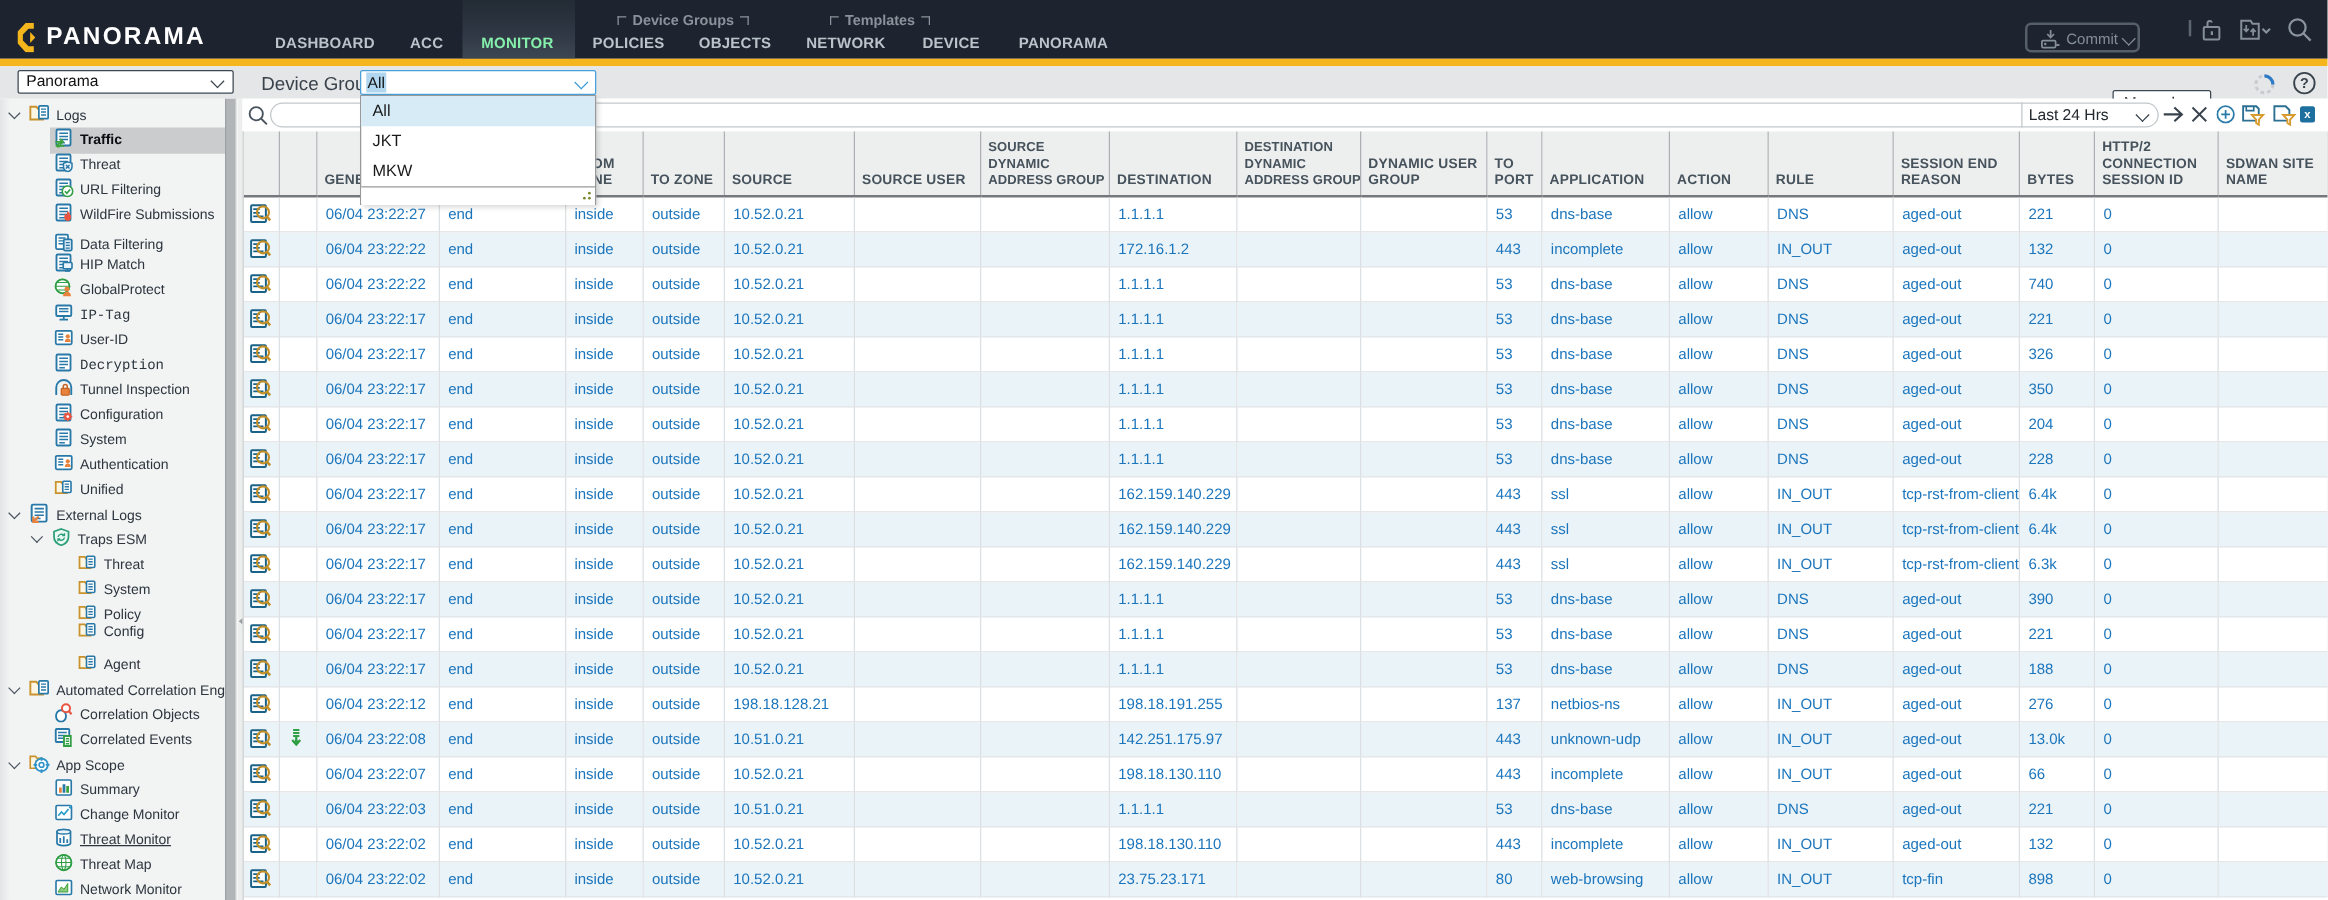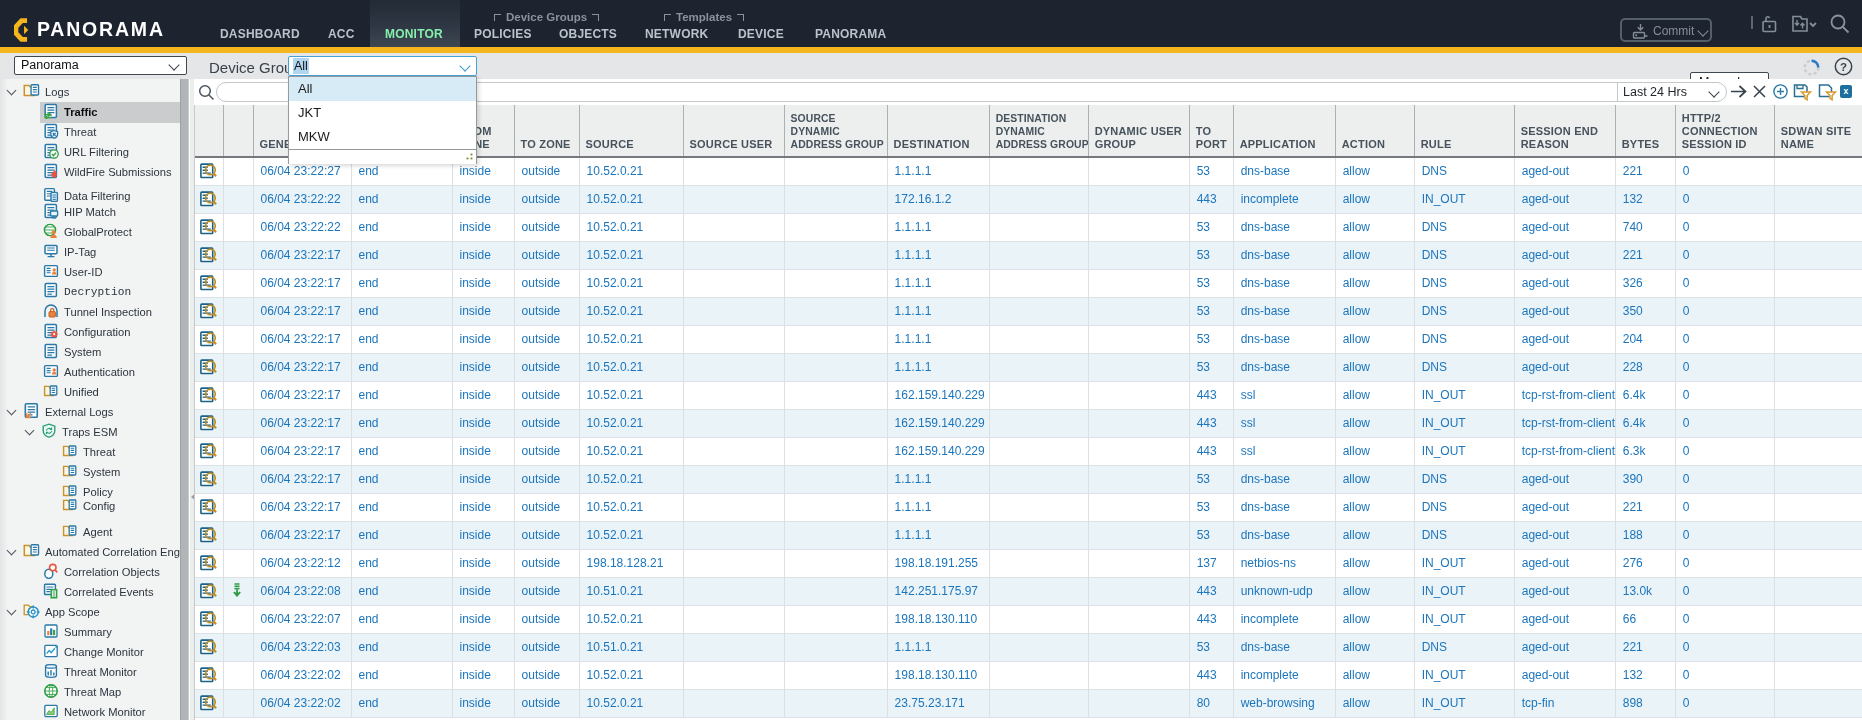--- a/index.html
+++ b/index.html
@@ -272,21 +272,21 @@
       </svg>WildFire Submissions</div>
   <div class="trow" style="left:43px;top:87px;margin-top:20px;"><svg width="16" height="16">
         <use href="#i-doc2"></use>
       </svg>Data Filtering</div>
   <div class="trow" style="left:43px;top:123px;"><svg width="16" height="16">
         <use href="#i-hip"></use>
       </svg>HIP Match</div>
   <div class="trow" style="left:43px;top:143px;"><svg width="16" height="16">
         <use href="#i-gp"></use>
       </svg>GlobalProtect</div>
-  <div class="trow" style="left:43px;top:163px;"><svg width="16" height="16">
+  <div class="trow" style="left:43px;top:163px;font-family:Liberation Mono, monospace;"><svg width="16" height="16">
         <use href="#i-monitor"></use>
       </svg>IP-Tag</div>
   <div class="trow" style="left:43px;top:183px;"><svg width="16" height="16">
         <use href="#i-card"></use>
       </svg>User-ID</div>
   <div class="trow" style="left:43px;top:203px;font-family:Liberation Mono, monospace;"><svg width="16" height="16">
         <use href="#i-doc"></use>
       </svg>Decryption</div>
   <div class="trow" style="left:43px;top:223px;text-align:right;"><svg width="16" height="16">
         <use href="#i-tunnel"></use>
@@ -335,21 +335,21 @@
       </svg>Correlated Events</div>
   <div class="trow" style="left:8px;top:523px;"><span class="tchev"></span><svg width="17" height="17">
         <use href="#i-target"></use>
       </svg>App Scope</div>
   <div class="trow" style="left:43px;top:543px;"><svg width="16" height="16">
         <use href="#i-bars"></use>
       </svg>Summary</div>
   <div class="trow" style="left:43px;top:563px;"><svg width="16" height="16">
         <use href="#i-linechart"></use>
       </svg>Change Monitor</div>
-  <div class="trow" style="left:43px;top:583px;"><svg width="16" height="16">
+  <div class="trow" style="left:43px;top:583px;text-decoration:underline;"><svg width="16" height="16">
         <use href="#i-drum"></use>
       </svg>Threat Monitor</div>
   <div class="trow" style="left:43px;top:603px;"><svg width="16" height="16">
         <use href="#i-globex"></use>
       </svg>Threat Map</div>
   <div class="trow" style="left:43px;top:623px;"><svg width="16" height="16">
         <use href="#i-netmon"></use>
       </svg>Network Monitor</div>
 </div>
 <div id="sb-scroll"></div>

